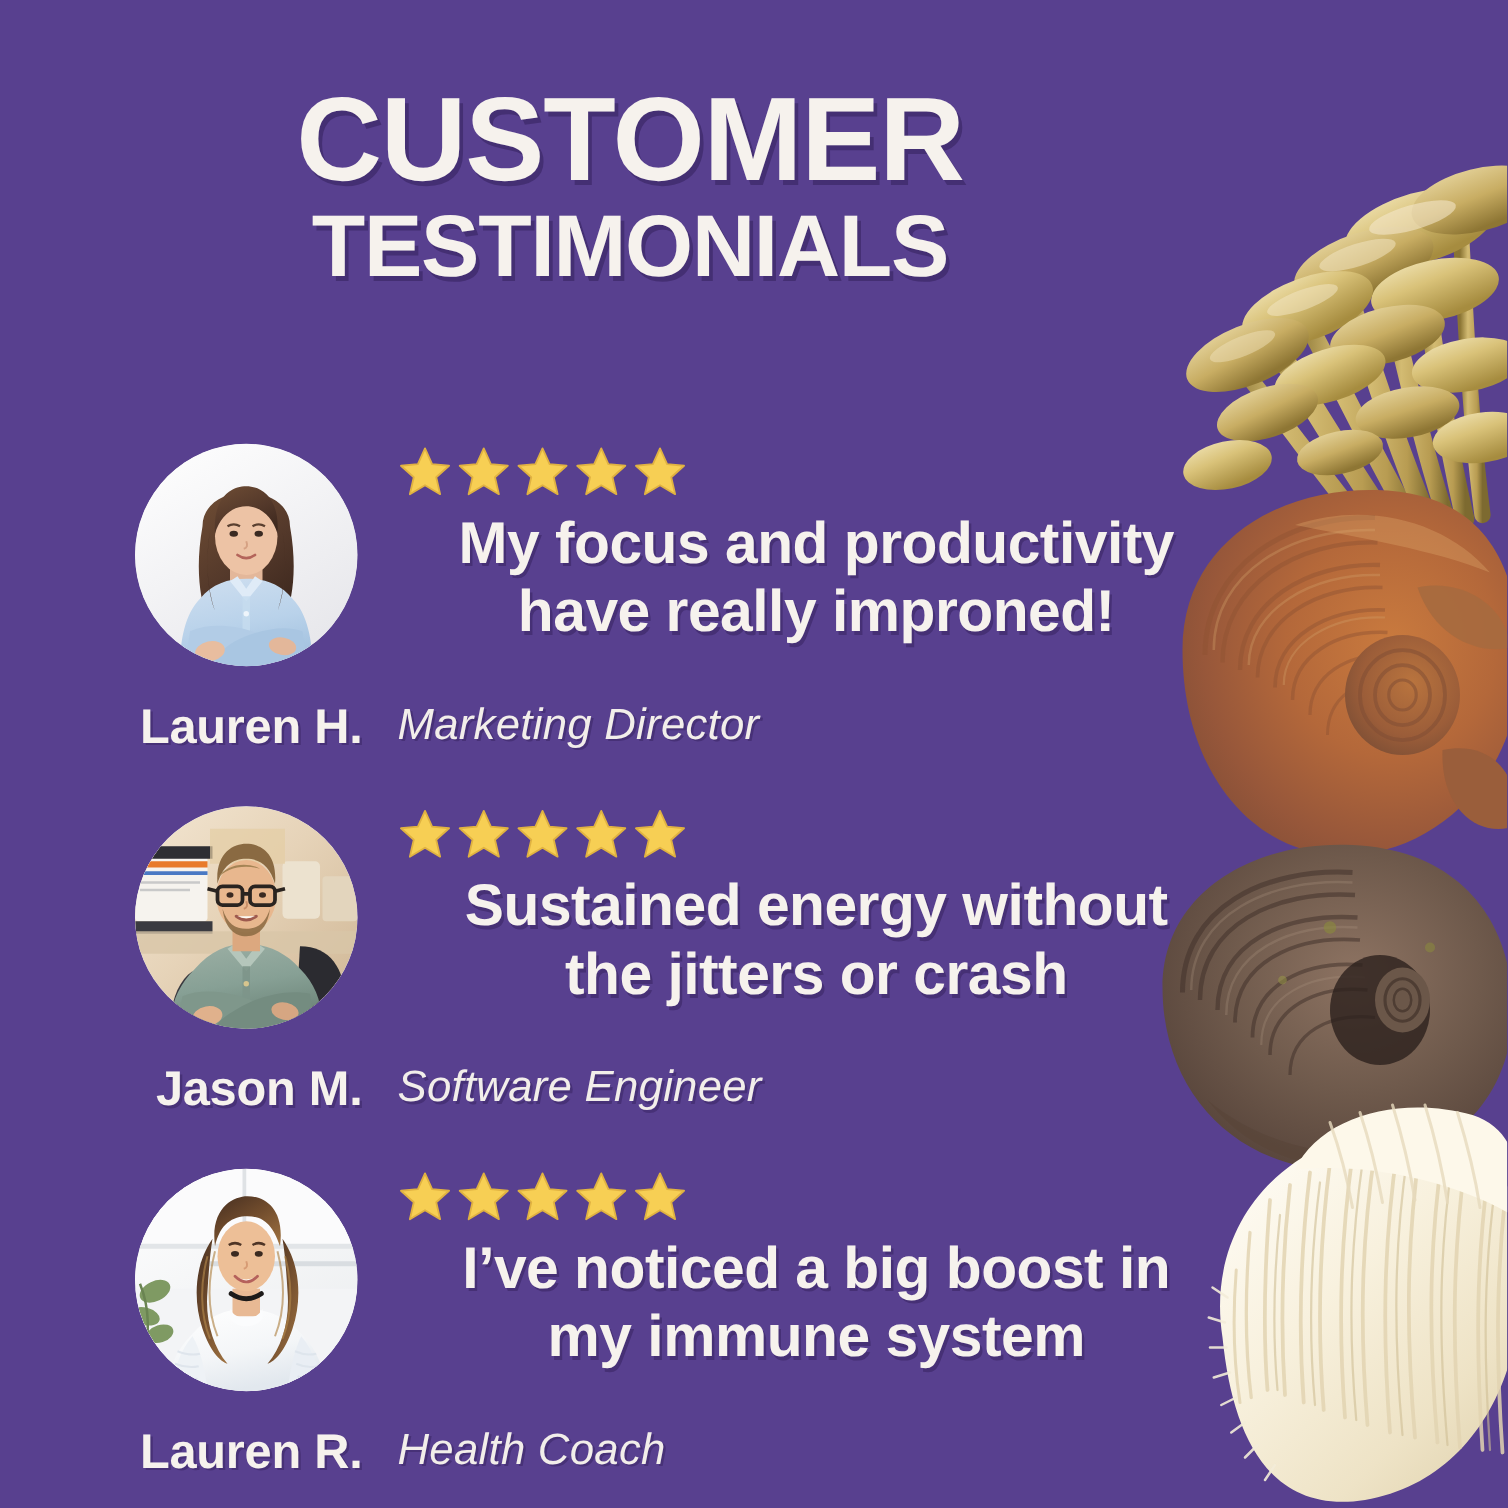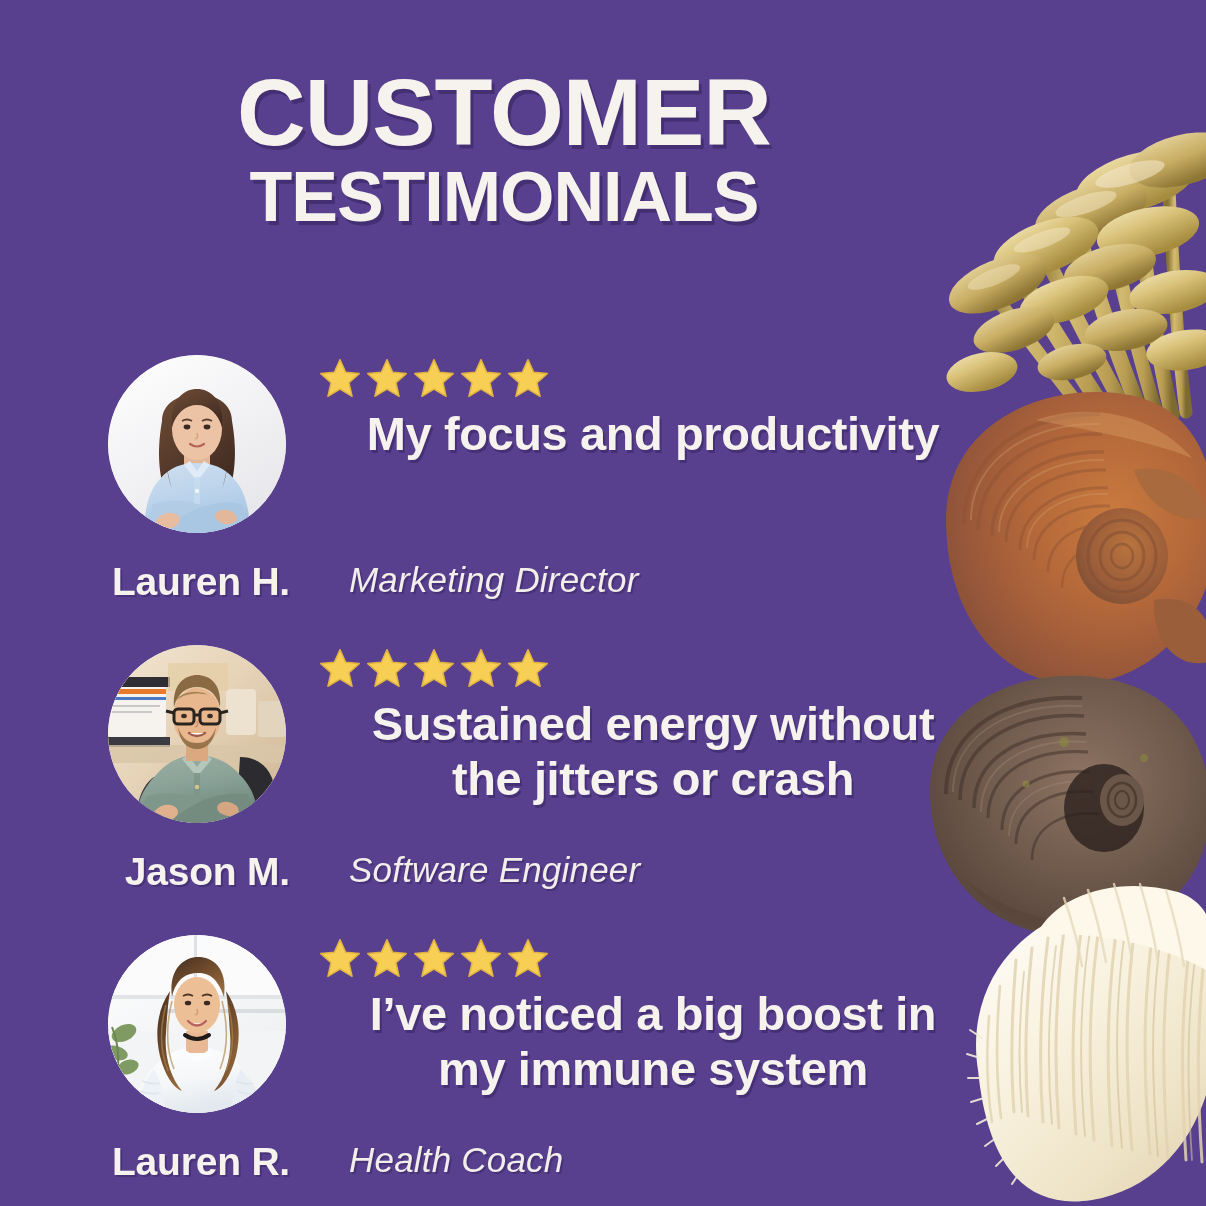--- a/index.html
+++ b/index.html
@@ -112,21 +112,20 @@
   }
   .meta .person-role {
     position:absolute;
     left:318px; top:0;
     color:#f2eeea;
     font-size:35px;
     font-weight:400;
     font-style:italic;
     letter-spacing:0.2px;
     text-shadow:2px 2px 0 rgba(52,32,92,0.45);
-    margin-left:31px;
   }
 
   
   #row-0 { top:0; }
   #row-1 { top:0; }
   #row-2 { top:0; }
 </style>
 </head>
 <body>
 
@@ -423,20 +422,21 @@
             </svg><svg width="44" height="44" viewBox="0 0 24 24">
               <polygon points="12,2 15.1,8.9 22.5,9.6 16.9,14.6 18.6,22 12,18.1 5.4,22 7.1,14.6 1.5,9.6 8.9,8.9" fill="#f7cf54" stroke="#e0b241" stroke-width="0.8" stroke-linejoin="round"></polygon>
             </svg><svg width="44" height="44" viewBox="0 0 24 24">
               <polygon points="12,2 15.1,8.9 22.5,9.6 16.9,14.6 18.6,22 12,18.1 5.4,22 7.1,14.6 1.5,9.6 8.9,8.9" fill="#f7cf54" stroke="#e0b241" stroke-width="0.8" stroke-linejoin="round"></polygon>
             </svg><svg width="44" height="44" viewBox="0 0 24 24">
               <polygon points="12,2 15.1,8.9 22.5,9.6 16.9,14.6 18.6,22 12,18.1 5.4,22 7.1,14.6 1.5,9.6 8.9,8.9" fill="#f7cf54" stroke="#e0b241" stroke-width="0.8" stroke-linejoin="round"></polygon>
             </svg>
         </span>
         <div class="quote">
           <div>My focus and productivity</div>
+          <div>have really improned!</div>
         </div>
       </div>
 
       <div class="meta">
         <span class="person-name">Lauren H.</span>
         <span class="person-role">Marketing Director</span>
       </div>
     </div>
 
     <div class="testimonial" id="row-1">

